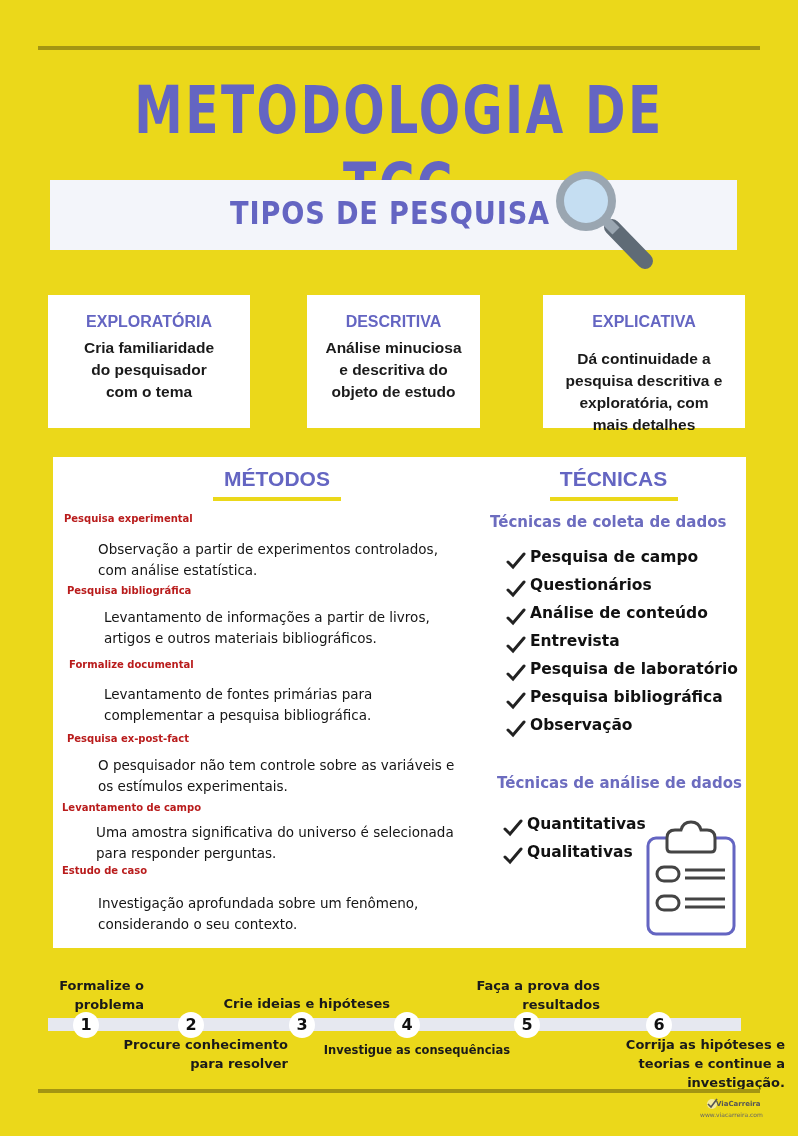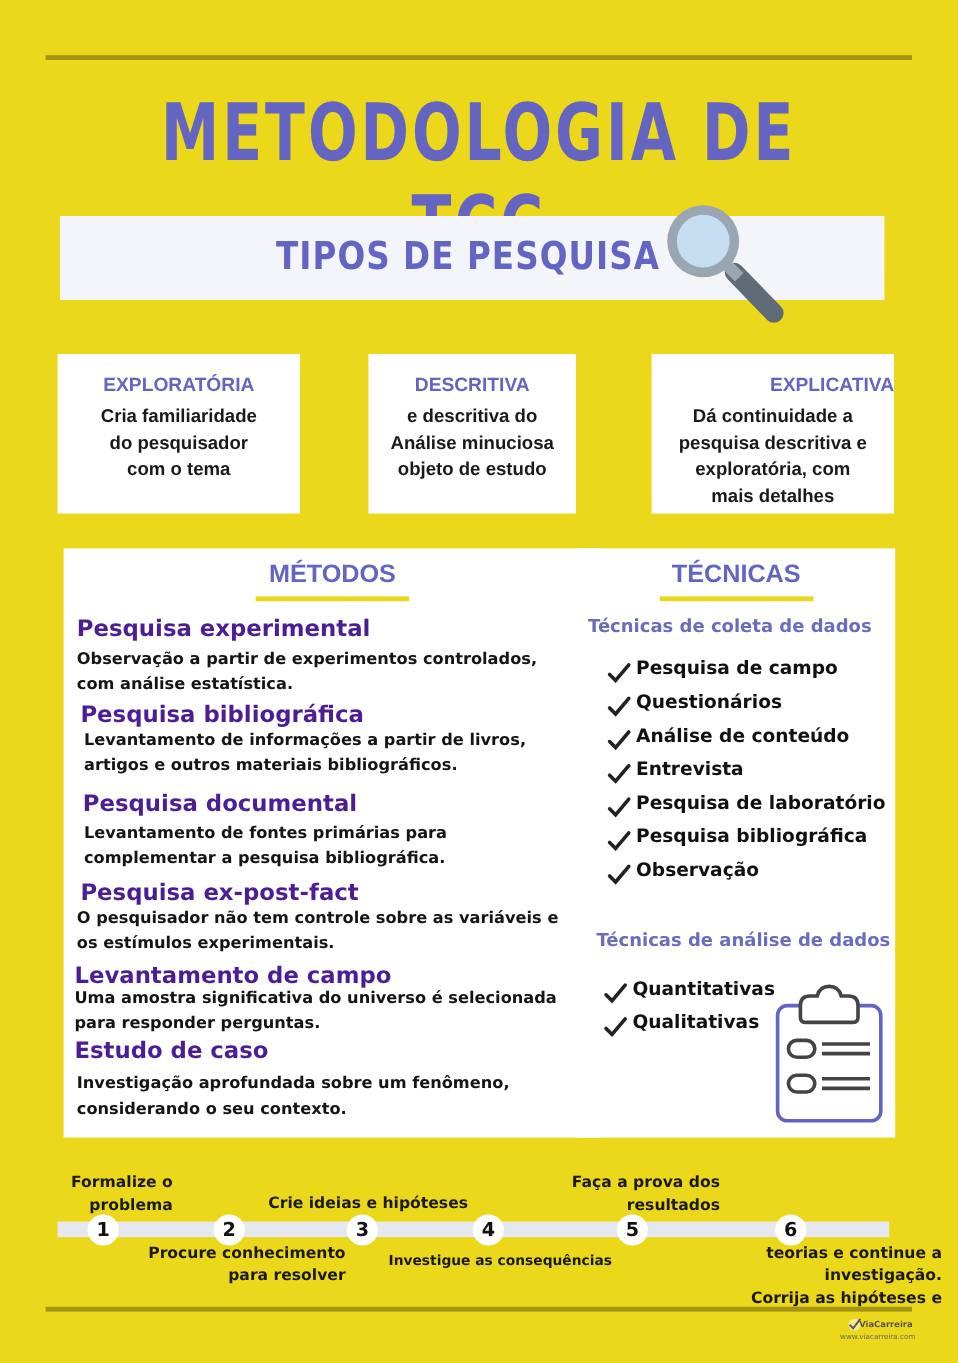--- a/index.html
+++ b/index.html
@@ -39,24 +39,24 @@
     font-family: "Liberation Sans", sans-serif; font-weight: bold;
     font-size: 15.5px; line-height: 22px; color: #1a1a1a;
   }
   .panel { position: absolute; top: 457px; background: #fff; height: 491px; }
   .panel-title {
     font-family: "Liberation Sans", sans-serif; font-weight: bold; font-size: 21px;
     color: #6465c2; text-align: center; margin-top: 10px;
   }
   .underline { height: 4px; background: #ebd81a; margin: 6px auto 0; }
   .m-head {
-    position: absolute; font-weight: bold; font-size: 19px; color: #4c1d95;
+    position: absolute; font-weight: bold; font-size: 10px; color: #b91c1c;
   }
   .m-body {
-    position: absolute; font-weight: bold; font-size: 13.5px; line-height: 21px; color: #151515;
+    position: absolute; font-weight: normal; font-size: 13.5px; line-height: 21px; color: #151515; margin-left: 34px;
   }
   .t-head { position: absolute; font-weight: bold; font-size: 15px; color: #6c6cbf; }
   .check-list { position: absolute; list-style: none; }
   .check-list li {
     font-weight: bold; font-size: 15.5px; height: 28px; line-height: 28px; color: #111;
     display: flex; align-items: flex-end;
   }
   .check { width: 20px; height: 20px; margin-right: 4px; flex: none; }
   .clipboard { position: absolute; left: 645px; top: 820px; width: 92px; height: 118px; }
   .timeline-bar { position: absolute; left: 48px; top: 1018px; width: 693px; height: 13px; background: #e6e8f0; }
@@ -93,27 +93,27 @@
   <div class="head">EXPLORATÓRIA</div>
   <div class="body">
     <div>Cria familiaridade</div>
       <div>do pesquisador</div>
       <div>com o tema</div>
   </div>
 </div>
 <div class="type-card" style="left:307px;width:173px;">
   <div class="head">DESCRITIVA</div>
   <div class="body">
-    <div>e descritiva do</div>
-      <div>Análise minuciosa</div>
+    <div>Análise minuciosa</div>
+      <div>e descritiva do</div>
       <div>objeto de estudo</div>
   </div>
 </div>
 <div class="type-card" style="left:543px;width:202px;">
-  <div class="head" style="margin-bottom:6px;text-align:right;">EXPLICATIVA</div>
+  <div class="head" style="margin-bottom:17px;">EXPLICATIVA</div>
   <div class="body">
     <div>Dá continuidade a</div>
       <div>pesquisa descritiva e</div>
       <div>exploratória, com</div>
       <div>mais detalhes</div>
   </div>
 </div>
 
 <div class="panel" style="left:53px;width:448px;">
   <div class="panel-title">MÉTODOS</div>
@@ -122,21 +122,21 @@
 <div class="m-head" style="left:64px;top:513px;">Pesquisa experimental</div>
 <div class="m-body" style="left:64px;top:539px;">
     <div>Observação a partir de experimentos controlados,</div>
     <div>com análise estatística.</div>
   </div>
 <div class="m-head" style="left:67px;top:585px;">Pesquisa bibliográfica</div>
 <div class="m-body" style="left:70px;top:607px;">
     <div>Levantamento de informações a partir de livros,</div>
     <div>artigos e outros materiais bibliográficos.</div>
   </div>
-<div class="m-head" style="left:69px;top:659px;">Pesquisa documental</div>
+<div class="m-head" style="left:69px;top:659px;">Formalize documental</div>
 <div class="m-body" style="left:70px;top:684px;">
     <div>Levantamento de fontes primárias para</div>
     <div>complementar a pesquisa bibliográfica.</div>
   </div>
 <div class="m-head" style="left:67px;top:733px;">Pesquisa ex-post-fact</div>
 <div class="m-body" style="left:64px;top:755px;">
     <div>O pesquisador não tem controle sobre as variáveis e</div>
     <div>os estímulos experimentais.</div>
   </div>
 <div class="m-head" style="left:62px;top:802px;">Levantamento de campo</div>
@@ -245,22 +245,22 @@
     <div>Crie ideias e hipóteses</div>
   </div>
 <div class="step-label" style="left:310px;top:1041px;width:200px;font-size:11.5px;">
     <div>Investigue as consequências</div>
   </div>
 <div class="step-label" style="left:455px;top:976px;width:145px;">
     <div>Faça a prova dos</div>
     <div>resultados</div>
   </div>
 <div class="step-label" style="left:540px;top:1035px;width:245px;">
+    <div>Corrija as hipóteses e</div>
     <div>teorias e continue a investigação.</div>
-    <div>Corrija as hipóteses e</div>
   </div>
 
 <div class="rule bottom"></div>
 
 <div class="logo">
   <svg style="position:absolute;left:6px;top:0;width:12px;height:12px;" viewBox="0 0 12 12">
       <circle cx="6" cy="6" r="5" fill="#f3ea9a"></circle>
       <path d="M2 6 L5 9 L11 1" stroke="#555" stroke-width="1.6" fill="none"></path>
     </svg>
   <span class="name">ViaCarreira</span>

